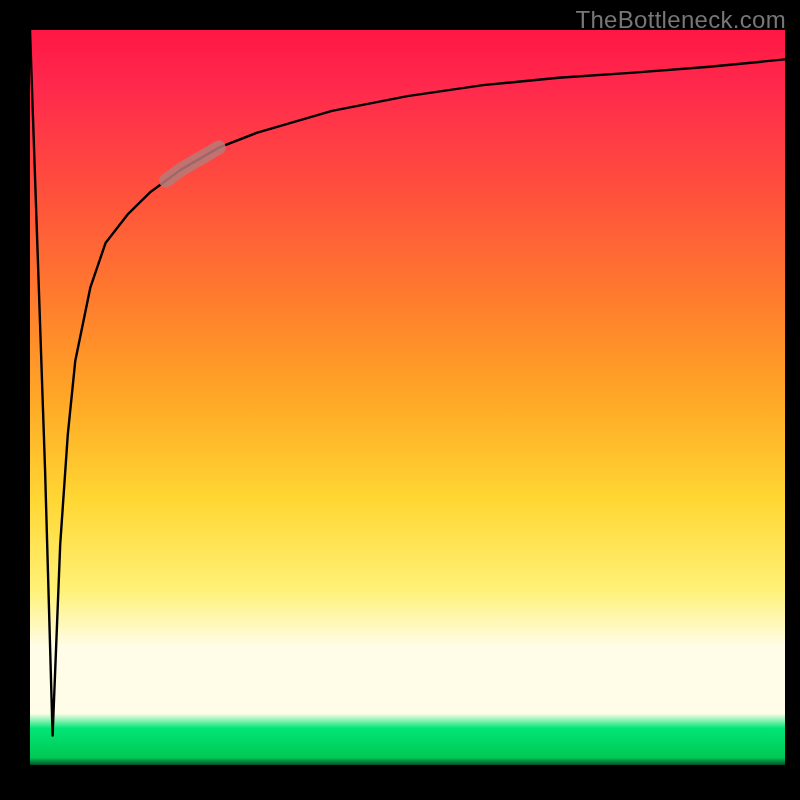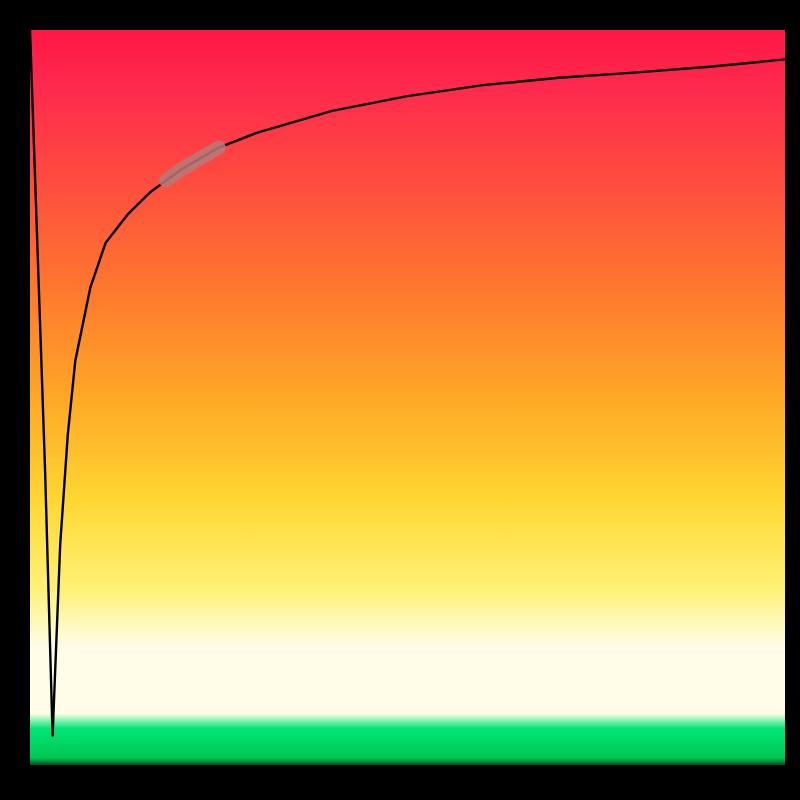--- a/index.html
+++ b/index.html
@@ -56,20 +56,21 @@
     top: 0;
     width: 755px;
     height: 735px;
     pointer-events: none;
   }
 </style>
 </head>
 <body>
 
 <div class="frame">
+  <div class="watermark">TheBottleneck.com</div>
 
   <div class="plot-area">
     <svg class="curve" viewBox="0 0 755 735" preserveAspectRatio="none">
       <path id="curve-path" fill="none" stroke="#000" stroke-width="2.4" stroke-linecap="round" stroke-linejoin="round" d="M0.0 0.0 L15.1 441.0 L22.6 705.6 L30.2 514.5 L37.8 404.3 L45.3 330.7 L60.4 257.3 L75.5 213.1 L98.2 183.8 L120.8 161.7 L151.0 139.6 L188.8 117.6 L226.5 102.9 L302.0 80.9 L377.5 66.1 L453.0 55.1 L528.5 47.8 L604.0 42.6 L679.5 36.8 L755.0 29.4"></path>
       <path id="highlight-path" fill="none" stroke="#b77a78" stroke-width="14" stroke-linecap="round" stroke-opacity="0.85" d="M135.9 150.7 L139.7 147.9 L143.4 145.2 L147.2 142.4 L151.0 139.6 L154.8 137.4 L158.5 135.2 L162.3 133.0 L166.1 130.8 L169.9 128.6 L173.7 126.4 L177.4 124.2 L181.2 122.0 L185.0 119.8 L188.8 117.6"></path>
     </svg>
   </div>
 </div>
 
 </body></html>

